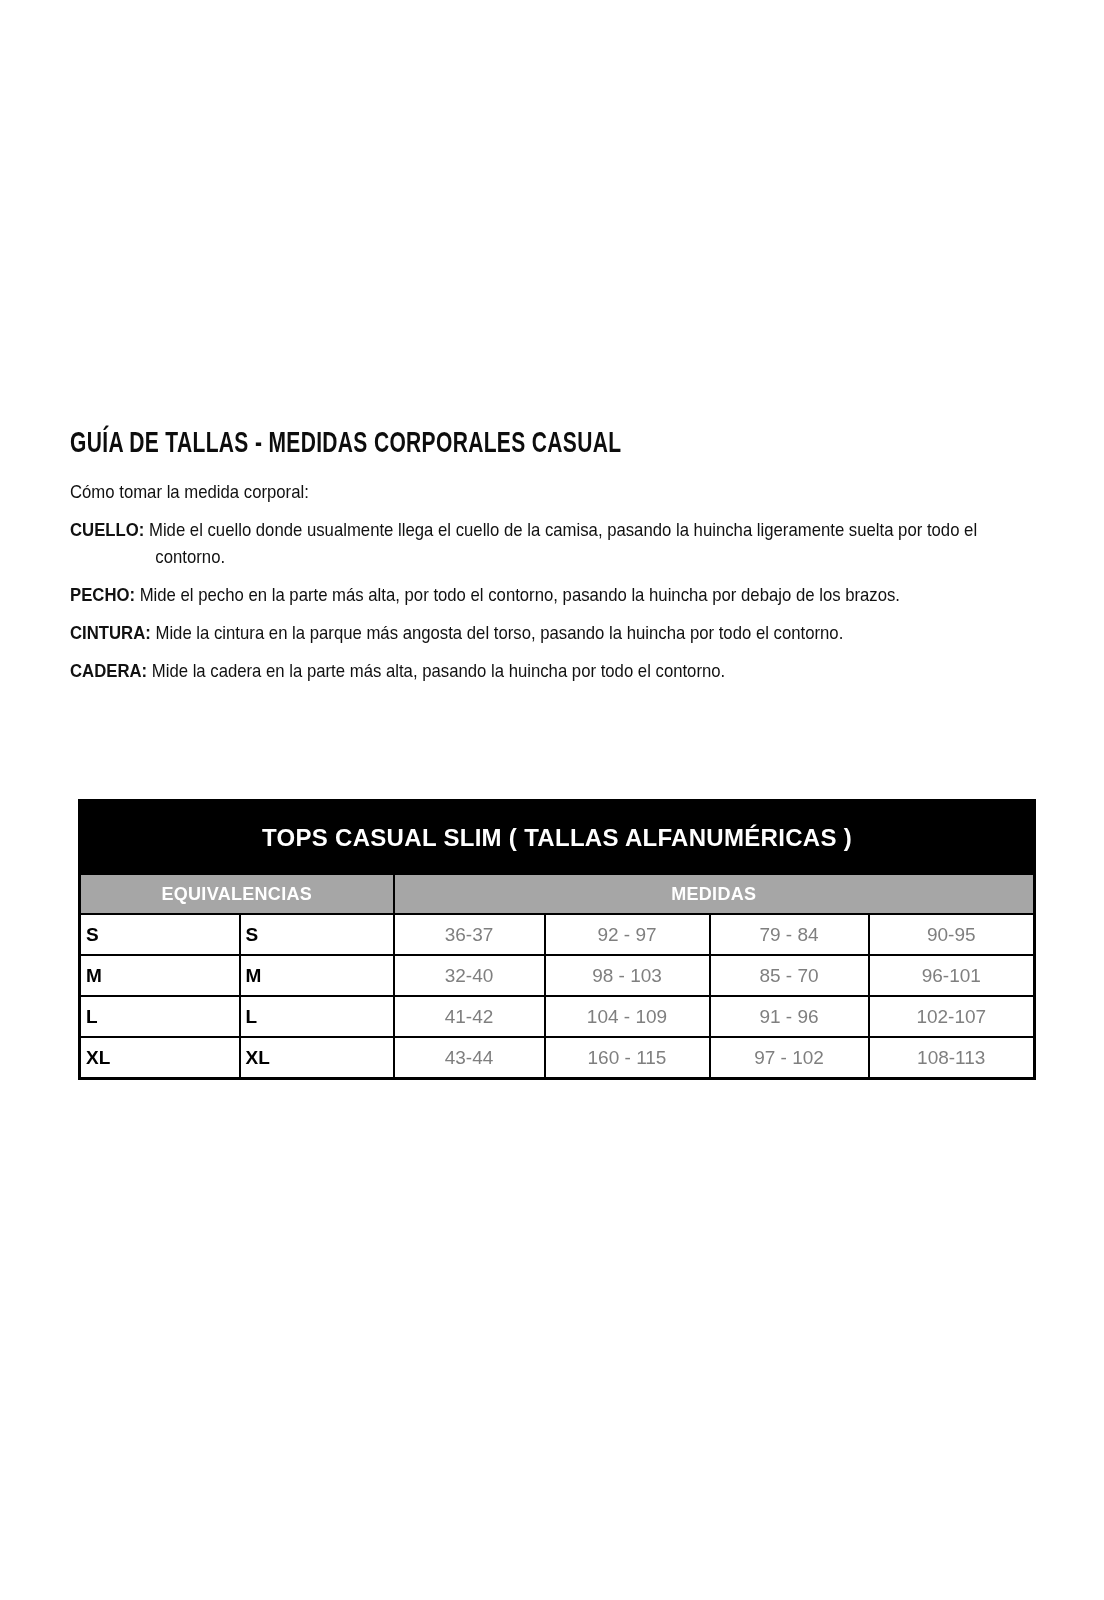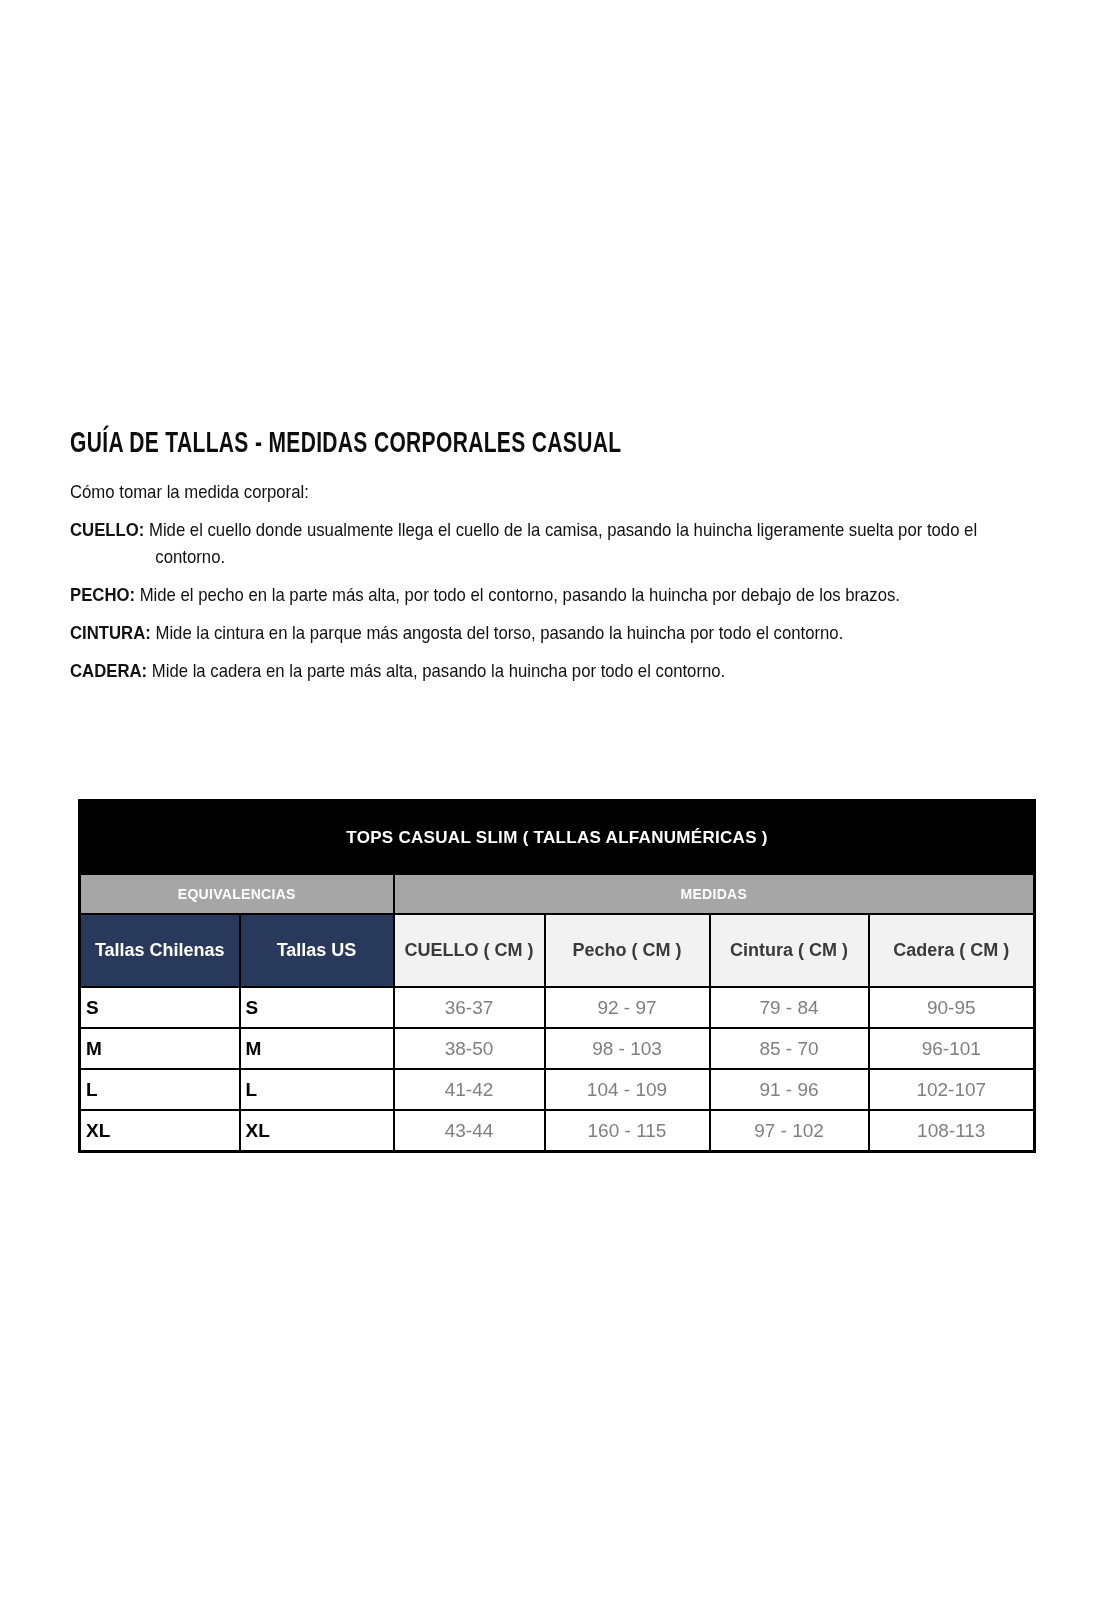--- a/index.html
+++ b/index.html
@@ -60,30 +60,30 @@
   table.size-table td, table.size-table th {
     border: 2px solid #000000;
     padding: 0;
     font-family: "Liberation Sans", sans-serif;
   }
   td.tbl-title {
     height: 71px;
     background: #000000;
     color: #ffffff;
     font-weight: bold;
-    font-size: 17px;
+    font-size: 24px;
     text-align: center;
     letter-spacing: 0.3px;
   }
   td.group-head {
     height: 38px;
     background: #a6a6a6;
     color: #ffffff;
     font-weight: bold;
-    font-size: 14px;
+    font-size: 18px;
     text-align: center;
     letter-spacing: 0.3px;
   }
   th.col-head { height: 71px; font-size: 18px; font-weight: bold; text-align: center; }
   th.col-head.navy  { background: #29395c; color: #ffffff; }
   th.col-head.light { background: #f2f2f2; color: #3a3a3a; }
   tr.data-row td { height: 39px; font-size: 19px; background: #ffffff; }
   tr.data-row td.size-cell {
     font-weight: bold;
     color: #000000;
@@ -127,40 +127,32 @@
         <col style="width:166px">
     </colgroup>
     <tbody>
       <tr>
         <td class="tbl-title" colspan="6">TOPS CASUAL SLIM ( TALLAS ALFANUMÉRICAS )</td>
       </tr>
       <tr>
         <td class="group-head" colspan="2">EQUIVALENCIAS</td>
         <td class="group-head" colspan="4">MEDIDAS</td>
       </tr>
-      <tr>
-        <th class="col-head navy">Tallas Chilenas</th>
-        <th class="col-head navy">Tallas US</th>
-        <th class="col-head light">CUELLO ( CM )</th>
-        <th class="col-head light">Pecho ( CM )</th>
-        <th class="col-head light">Cintura ( CM )</th>
-        <th class="col-head light">Cadera ( CM )</th>
-      </tr>
       <tr class="data-row">
         <td class="size-cell">S</td>
         <td class="size-cell">S</td>
         <td class="value-cell">36-37</td>
         <td class="value-cell">92 - 97</td>
         <td class="value-cell">79 - 84</td>
         <td class="value-cell">90-95</td>
       </tr>
       <tr class="data-row">
         <td class="size-cell">M</td>
         <td class="size-cell">M</td>
-        <td class="value-cell">38-50</td>
+        <td class="value-cell">32-40</td>
         <td class="value-cell">98 - 103</td>
         <td class="value-cell">85 - 70</td>
         <td class="value-cell">96-101</td>
       </tr>
       <tr class="data-row">
         <td class="size-cell">L</td>
         <td class="size-cell">L</td>
         <td class="value-cell">41-42</td>
         <td class="value-cell">104 - 109</td>
         <td class="value-cell">91 - 96</td>

